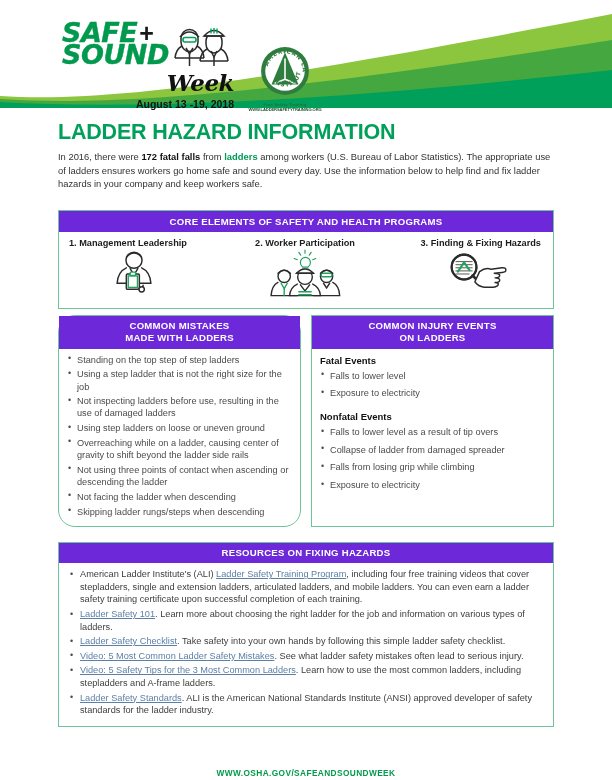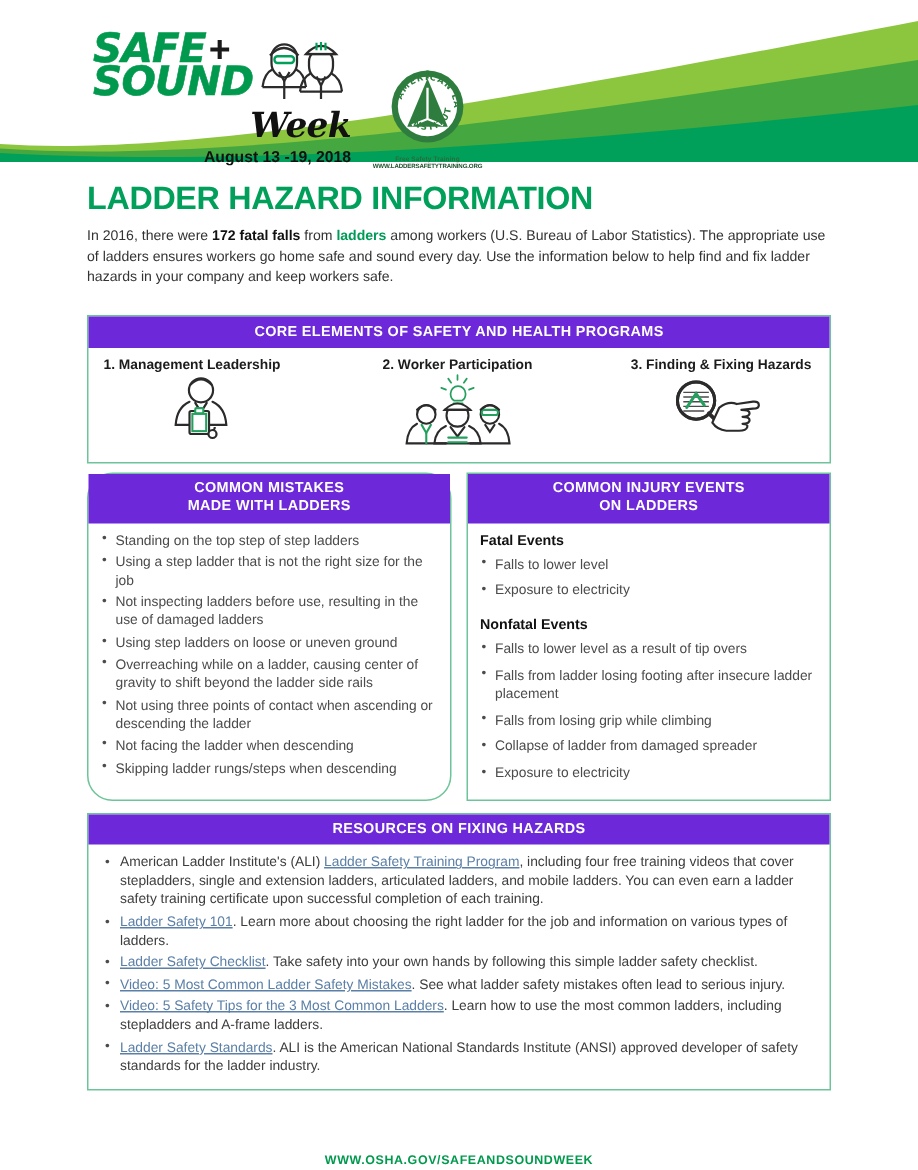--- a/index.html
+++ b/index.html
@@ -360,23 +360,22 @@
       <div class="panel-body">
         <div class="sub-head">Fatal Events</div>
         <ul class="bul">
           <li>Falls to lower level</li>
           <li>Exposure to electricity</li>
         </ul>
         <div class="spacer"></div>
         <div class="sub-head">Nonfatal Events</div>
         <ul class="bul">
           <li>Falls to lower level as a result of tip overs</li>
-          <li>Falls from ladder losing footing after insecure ladder placement</li>
+          <li>Collapse of ladder from damaged spreader</li>
           <li>Falls from losing grip while climbing</li>
-          <li>Collapse of ladder from damaged spreader</li>
           <li>Exposure to electricity</li>
         </ul>
       </div>
     </div>
   </div>
 
   <div class="resources panel">
     <div class="panel-head">RESOURCES ON FIXING HAZARDS</div>
     <div class="res-body">
       <ul class="res">

